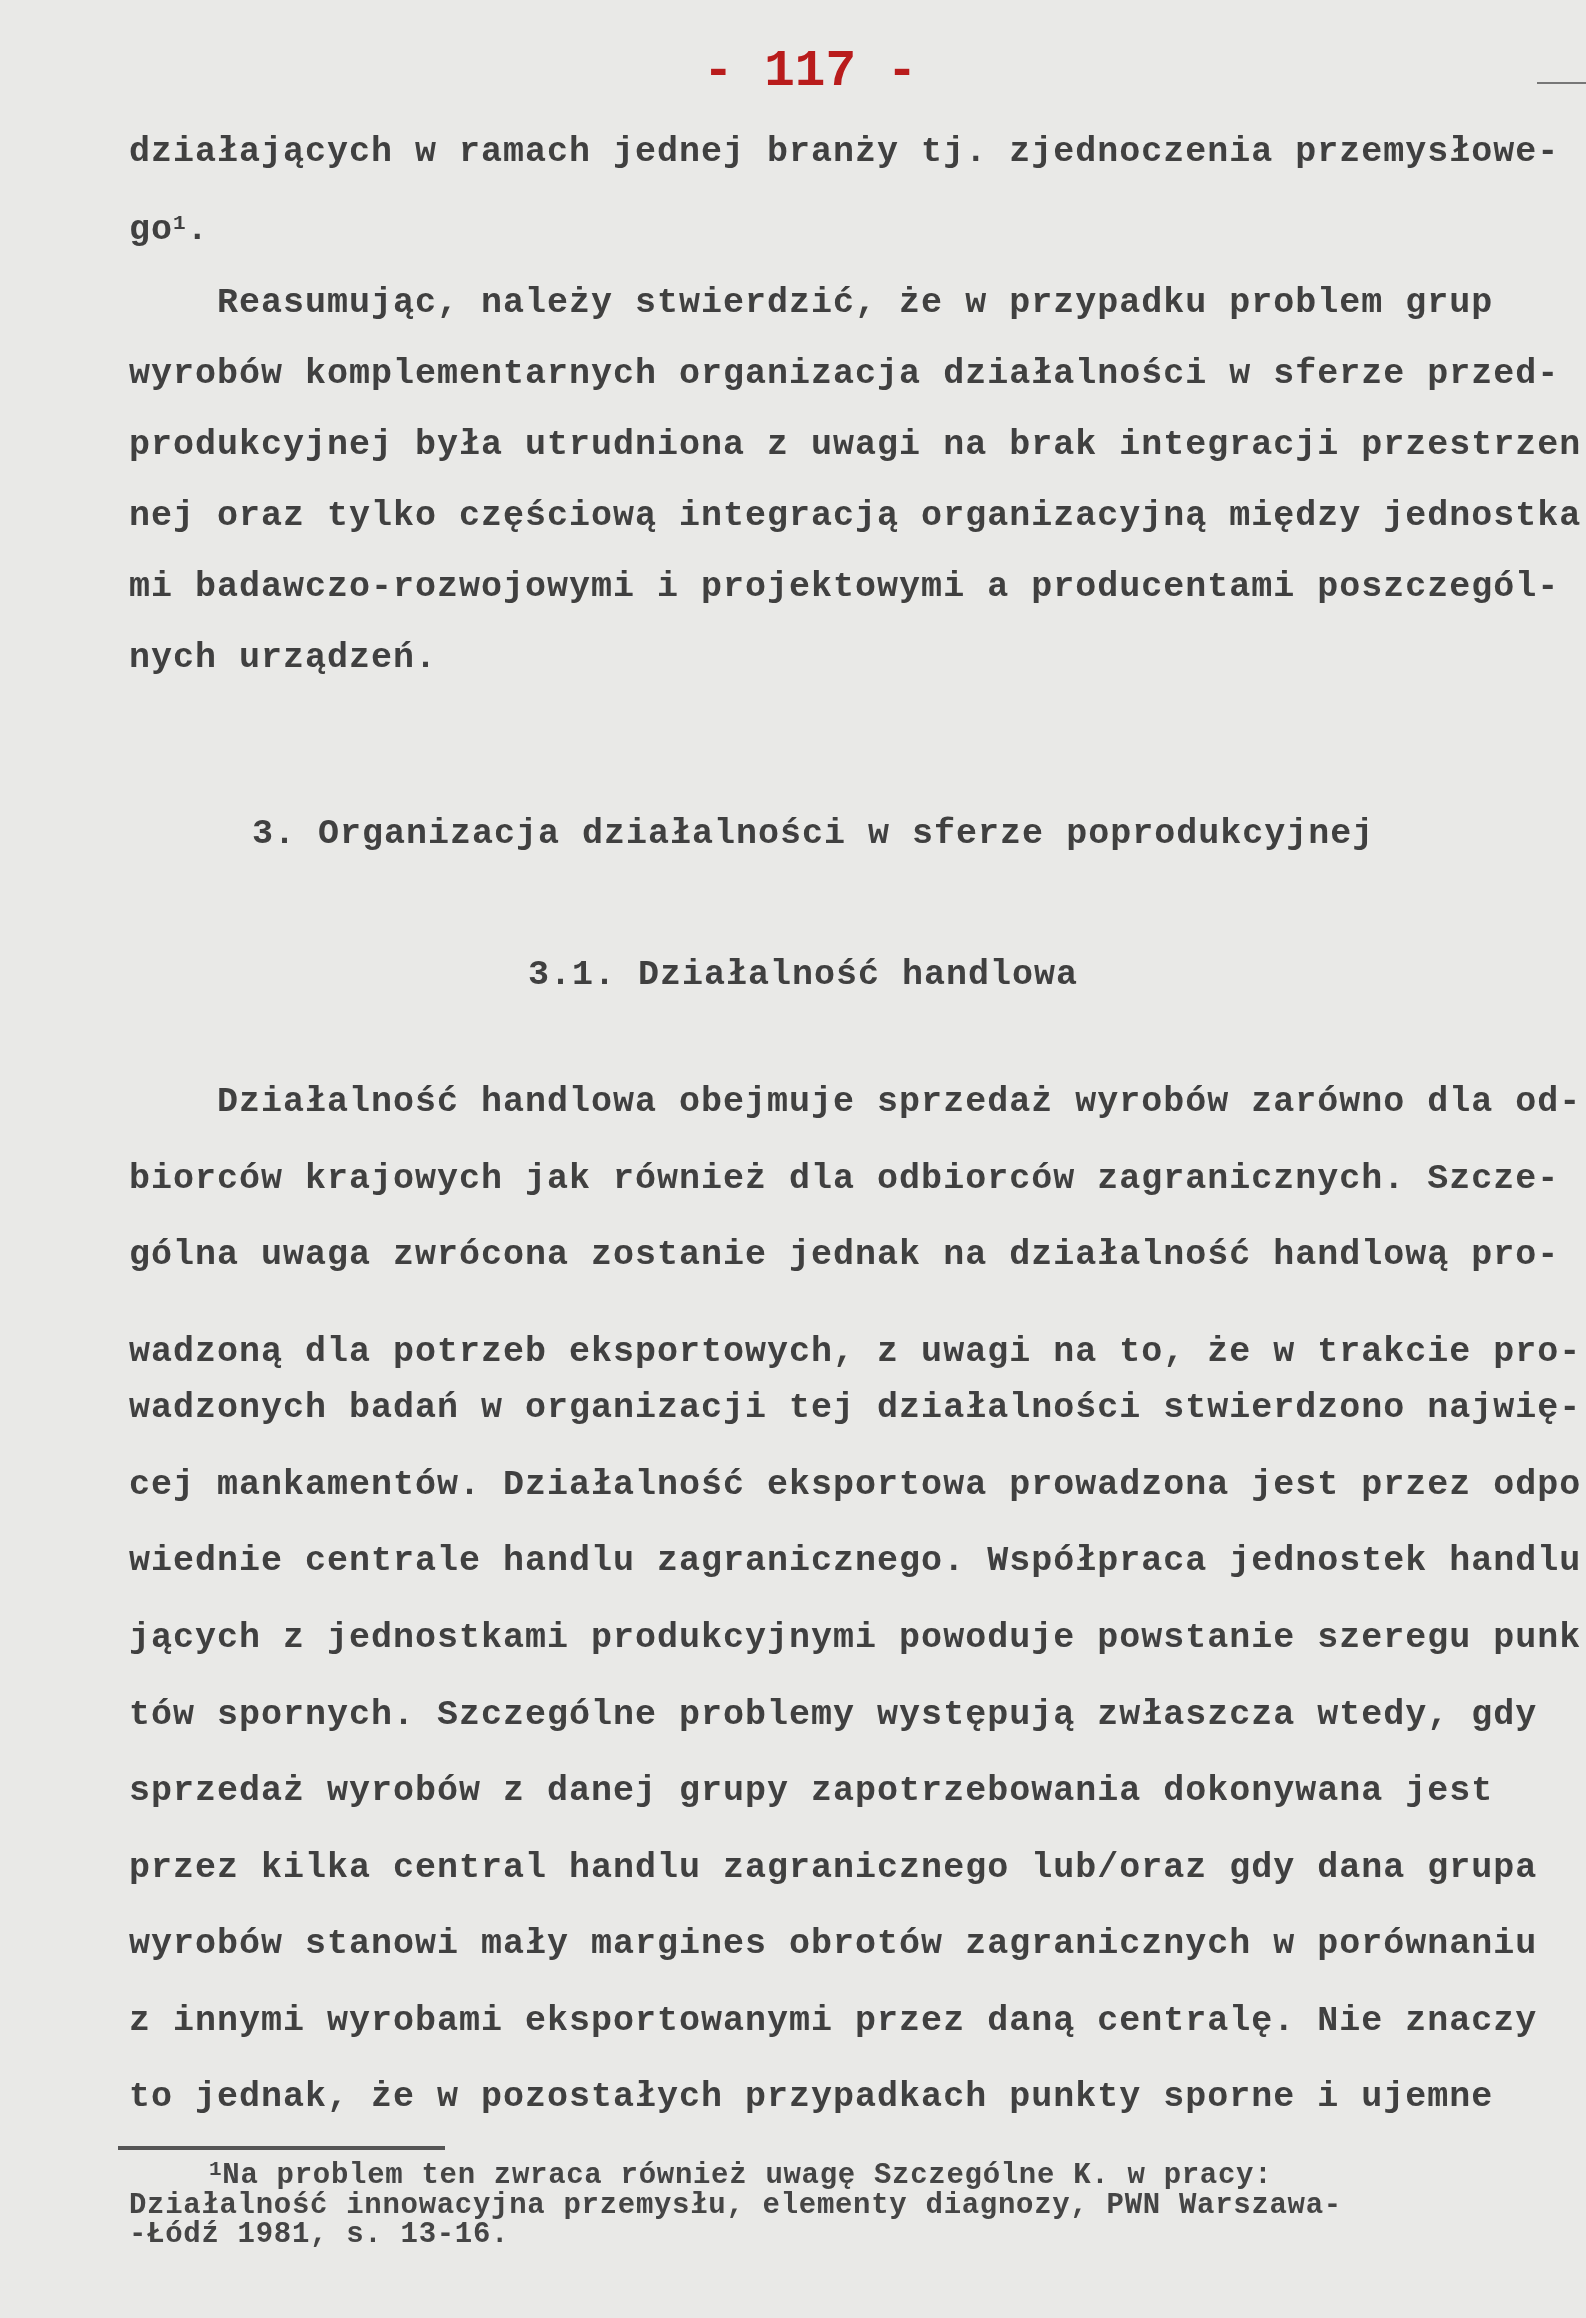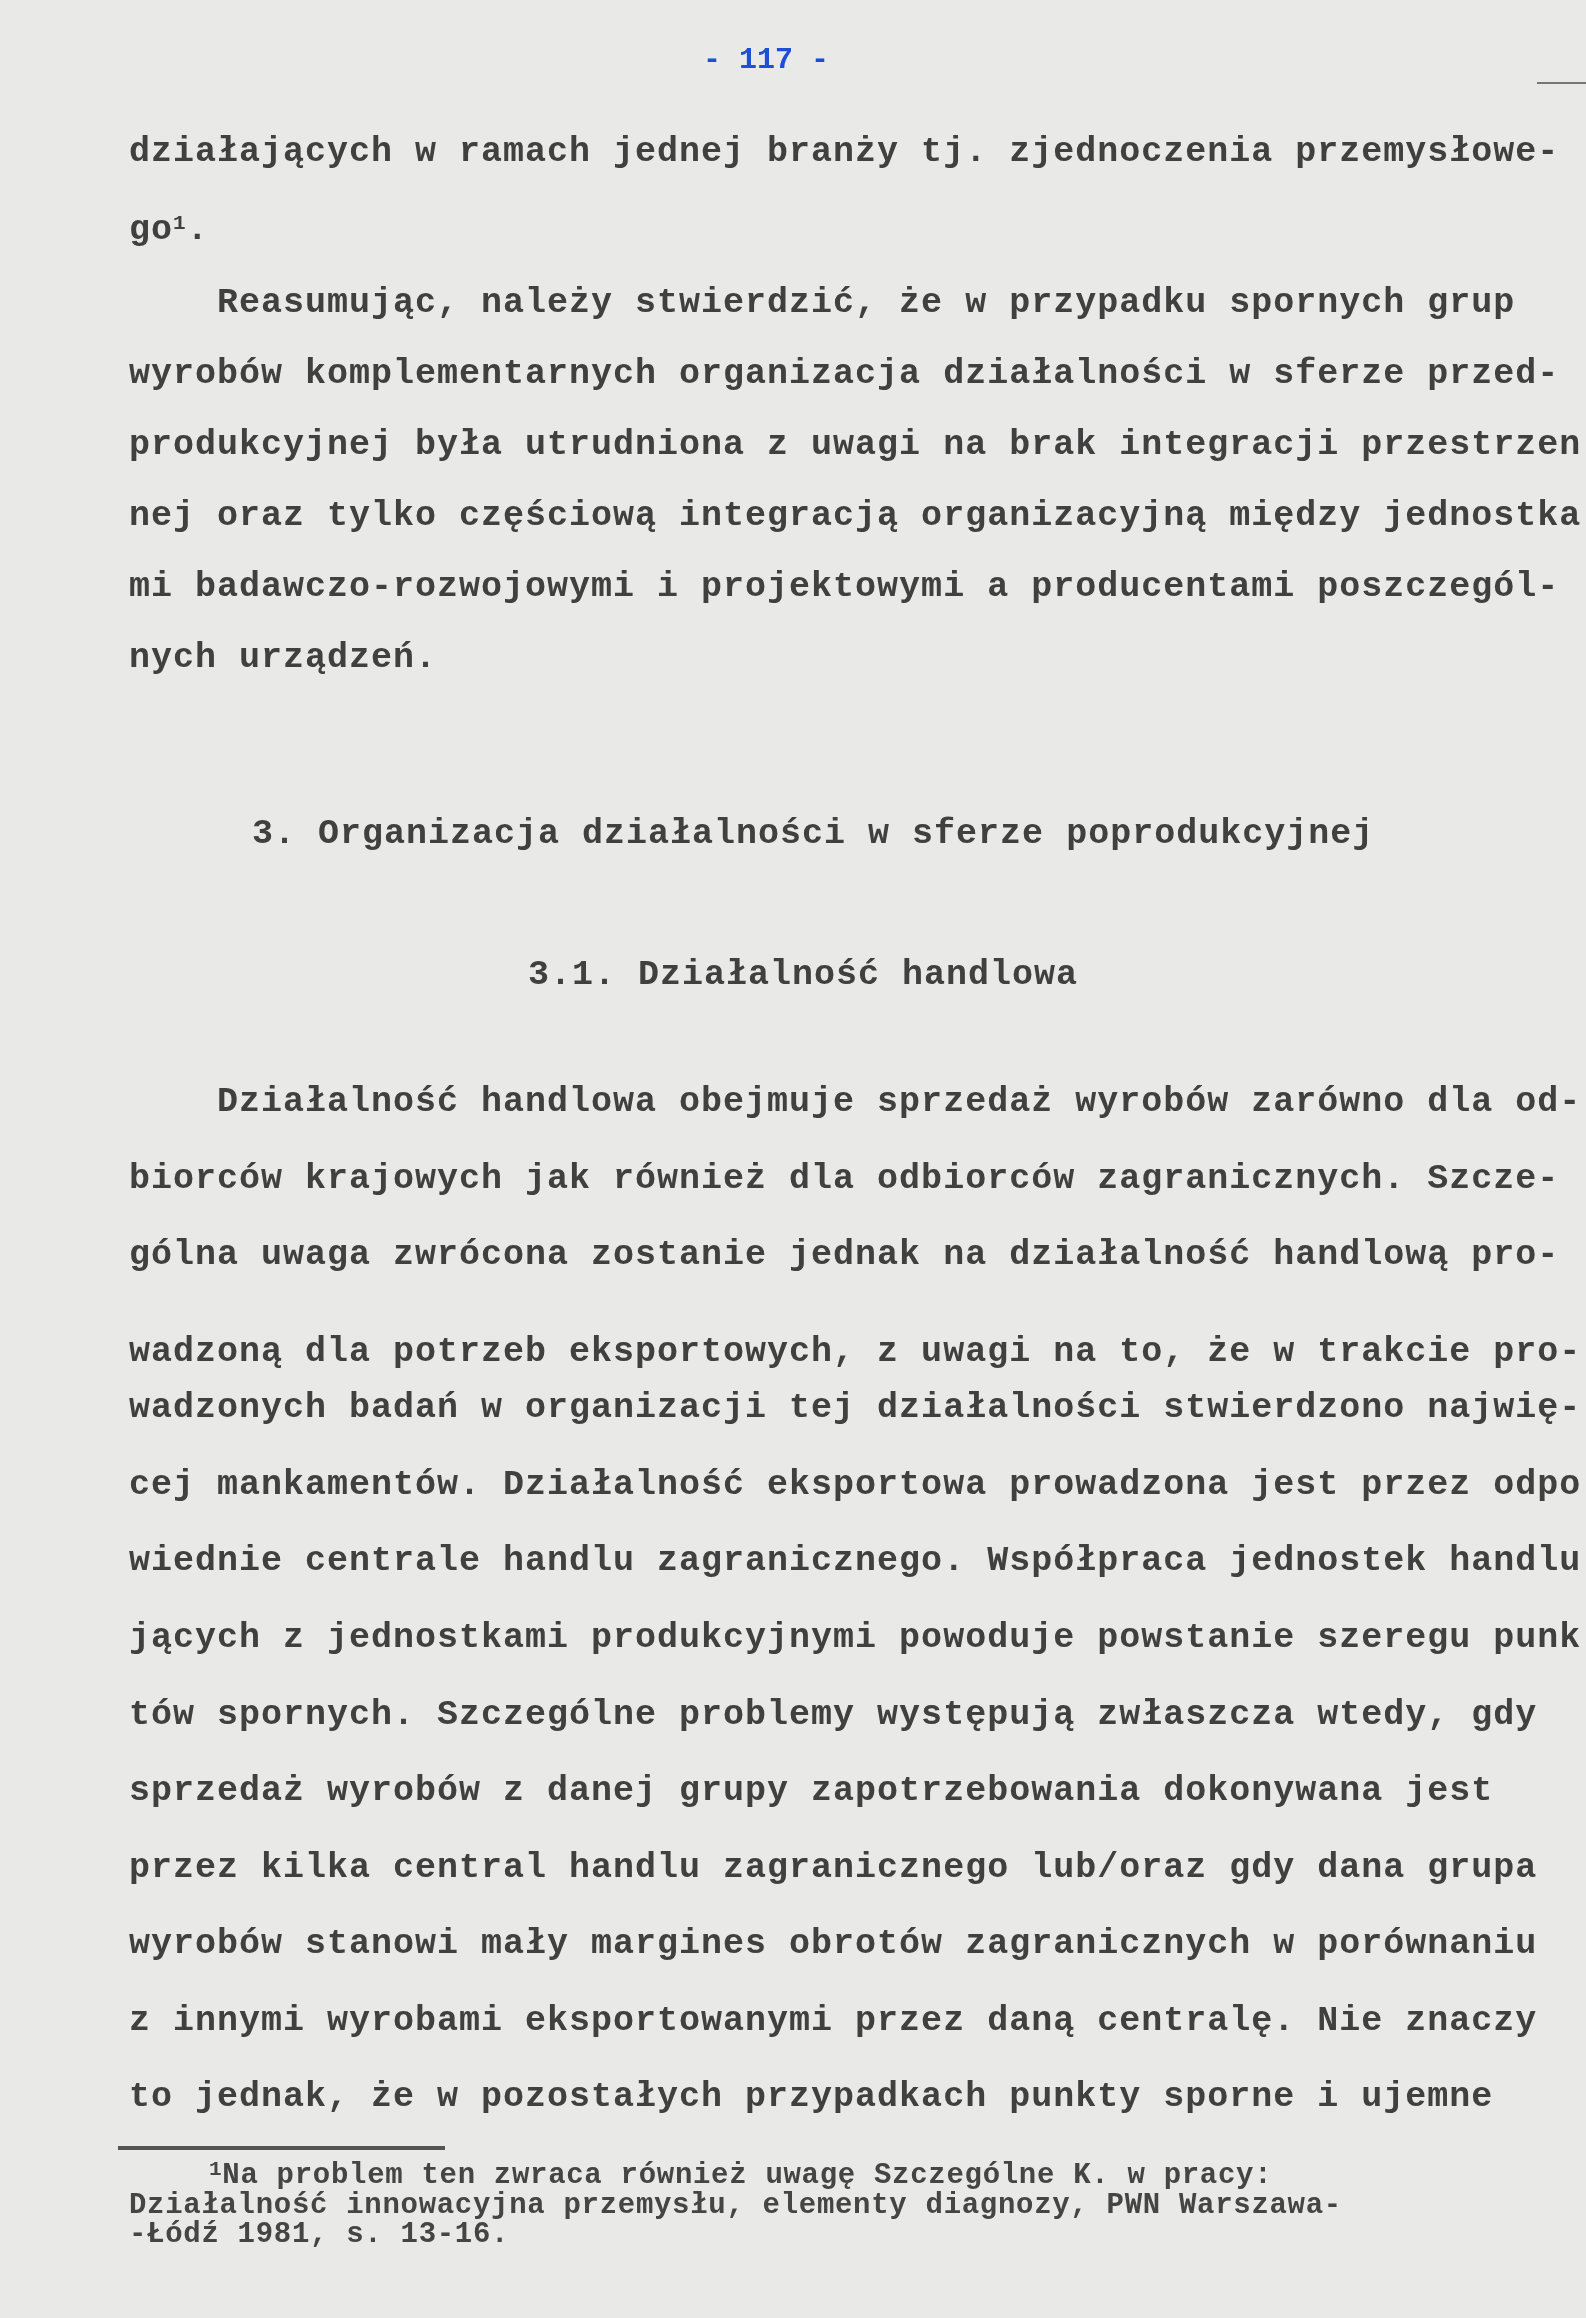--- a/index.html
+++ b/index.html
@@ -1,41 +1,41 @@
 <!DOCTYPE html>
 <html style="font-size:11px"><head>
 <meta charset="utf-8">
 <style>
   html, body { margin:0; padding:0; }
   body { width:1586px; height:2319px; background:#e9e9e7; position:relative; overflow:hidden;
          font-family:"Liberation Mono", "DejaVu Sans Mono", monospace; color:#3a3a3a; }
   .line { position:absolute; left:129px; white-space:pre; font-size:35px; font-weight:bold;
           letter-spacing:1px; line-height:42px; color:#404040; filter:blur(0.4px); }
-  .pageno { position:absolute; left:703px; top:43px; font-size:30px; font-weight:bold; color:#1d4ed8; filter:blur(0.4px); }
+  .pageno { position:absolute; left:703px; top:43px; font-size:51px; font-weight:bold; color:#b91c1c; filter:blur(0.4px); }
   .h { position:absolute; white-space:pre; font-size:35px; font-weight:bold; letter-spacing:1px; color:#404040; filter:blur(0.4px);text-align:center; }
   .rule { position:absolute; left:118px; top:2146px; width:327px; height:3.5px; background:#555; }
   .fn { position:absolute; left:129px; white-space:pre; font-size:29px; font-weight:bold; letter-spacing:0.7px; line-height:29px; color:#454545; filter:blur(0.4px); }
   sup { font-size:21px; vertical-align:top; position:relative; top:-5.6px; }
   .edge-mark { position:absolute; right:0; top:82px; width:49px; height:2.1px; background:#777; }
 </style>
 </head>
 <body>
 
 <div>
   <div class="edge-mark"></div>
 
   <div class="pageno">- 117 -</div>
 
   <div>
     <div class="line" style="top:131px">działających w ramach jednej branży tj. zjednoczenia przemysłowe-</div>
     <div class="line" style="top:209px"><span>go</span><sup>1</sup><span>.</span></div>
   </div>
 
   <div>
-    <div class="line" style="top:282px">    Reasumując, należy stwierdzić, że w przypadku spornych grup</div>
+    <div class="line" style="top:282px">    Reasumując, należy stwierdzić, że w przypadku problem grup</div>
     <div class="line" style="top:353px">wyrobów komplementarnych organizacja działalności w sferze przed-</div>
     <div class="line" style="top:424px">produkcyjnej była utrudniona z uwagi na brak integracji przestrzen-</div>
     <div class="line" style="top:495px">nej oraz tylko częściową integracją organizacyjną między jednostka-</div>
     <div class="line" style="top:566px">mi badawczo-rozwojowymi i projektowymi a producentami poszczegól-</div>
     <div class="line" style="top:637px">nych urządzeń.</div>
   </div>
 
   <div class="h" style="left:252px; top:814px">3. Organizacja działalności w sferze poprodukcyjnej</div>
   <div class="h" style="left:528px; top:955px">3.1. Działalność handlowa</div>
 

